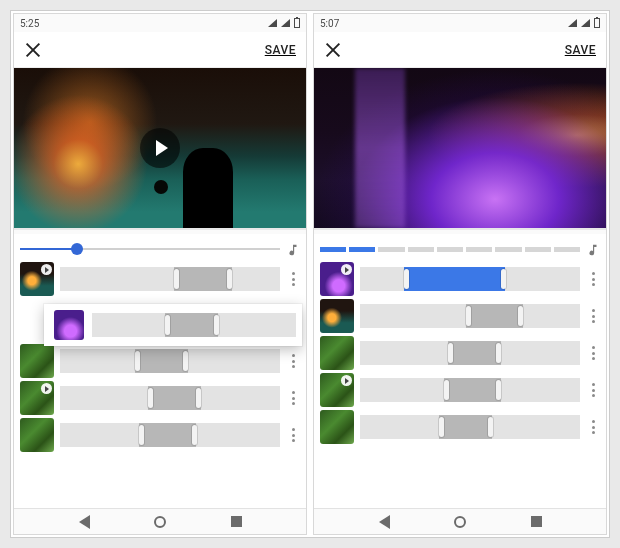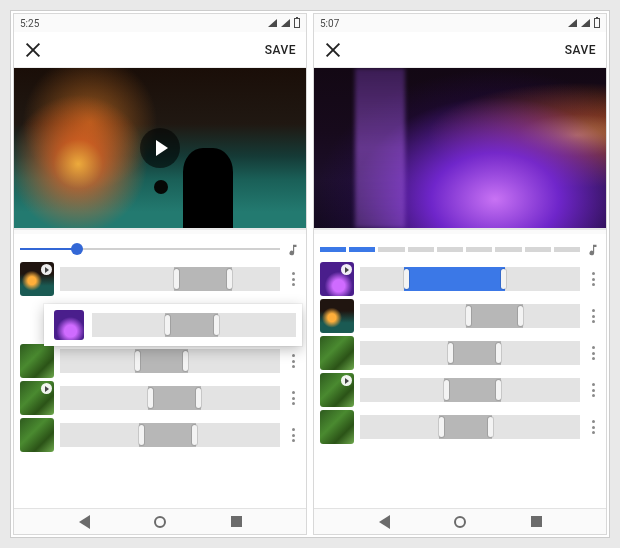--- a/index.html
+++ b/index.html
@@ -47,20 +47,21 @@
   }
   .batt::before { content:""; position:absolute; top:-2px; left:1px; width:2px; height:1px; background:#4a4a4a; }
   .appbar {
     height: 36px;
     display: flex;
     align-items: center;
     justify-content: space-between;
     padding: 0 10px;
     background: #fff;
     border-bottom: 1px solid #eee;
+    text-decoration: underline;
   }
   .close {
     width: 18px; height: 18px; position: relative;
   }
   .close::before, .close::after {
     content:""; position:absolute; left:8px; top:0; width:2px; height:18px; background:#222;
   }
   .close::before { transform: rotate(45deg); }
   .close::after  { transform: rotate(-45deg); }
   .savelbl { font-size: 12px; font-weight: 500; letter-spacing: .5px; color:#222; }

